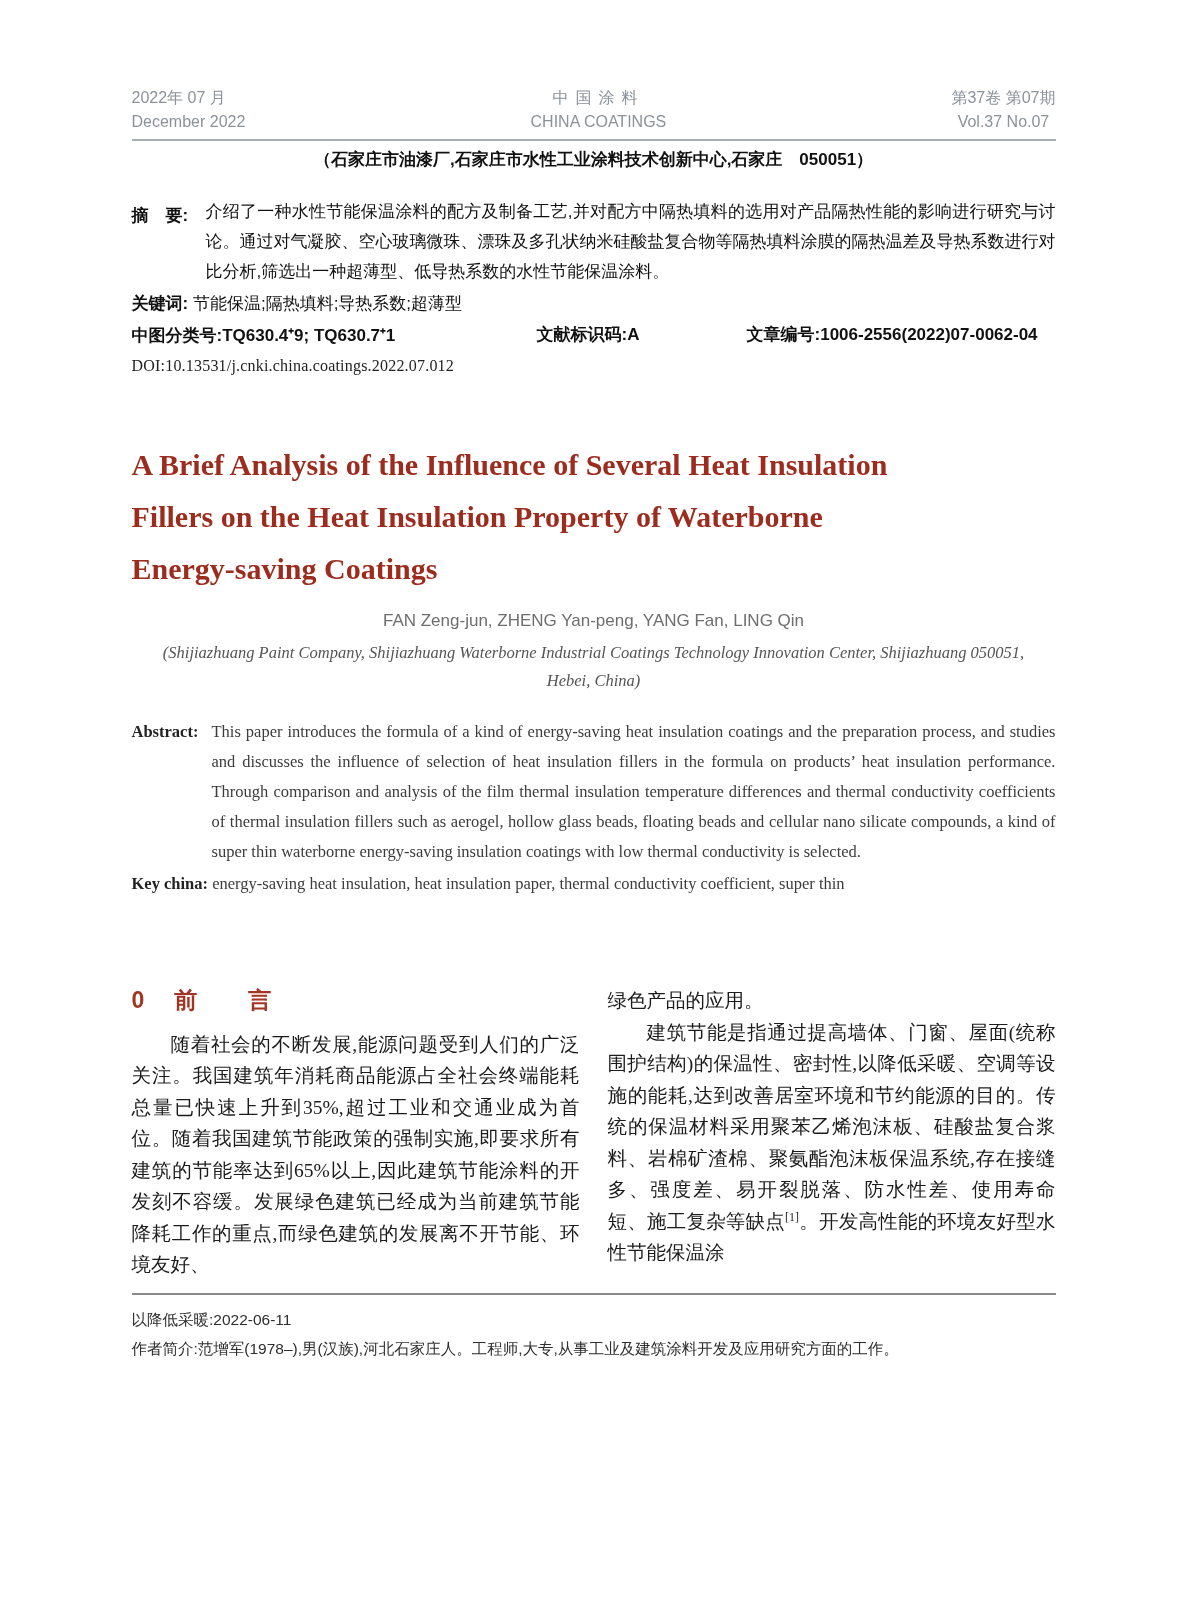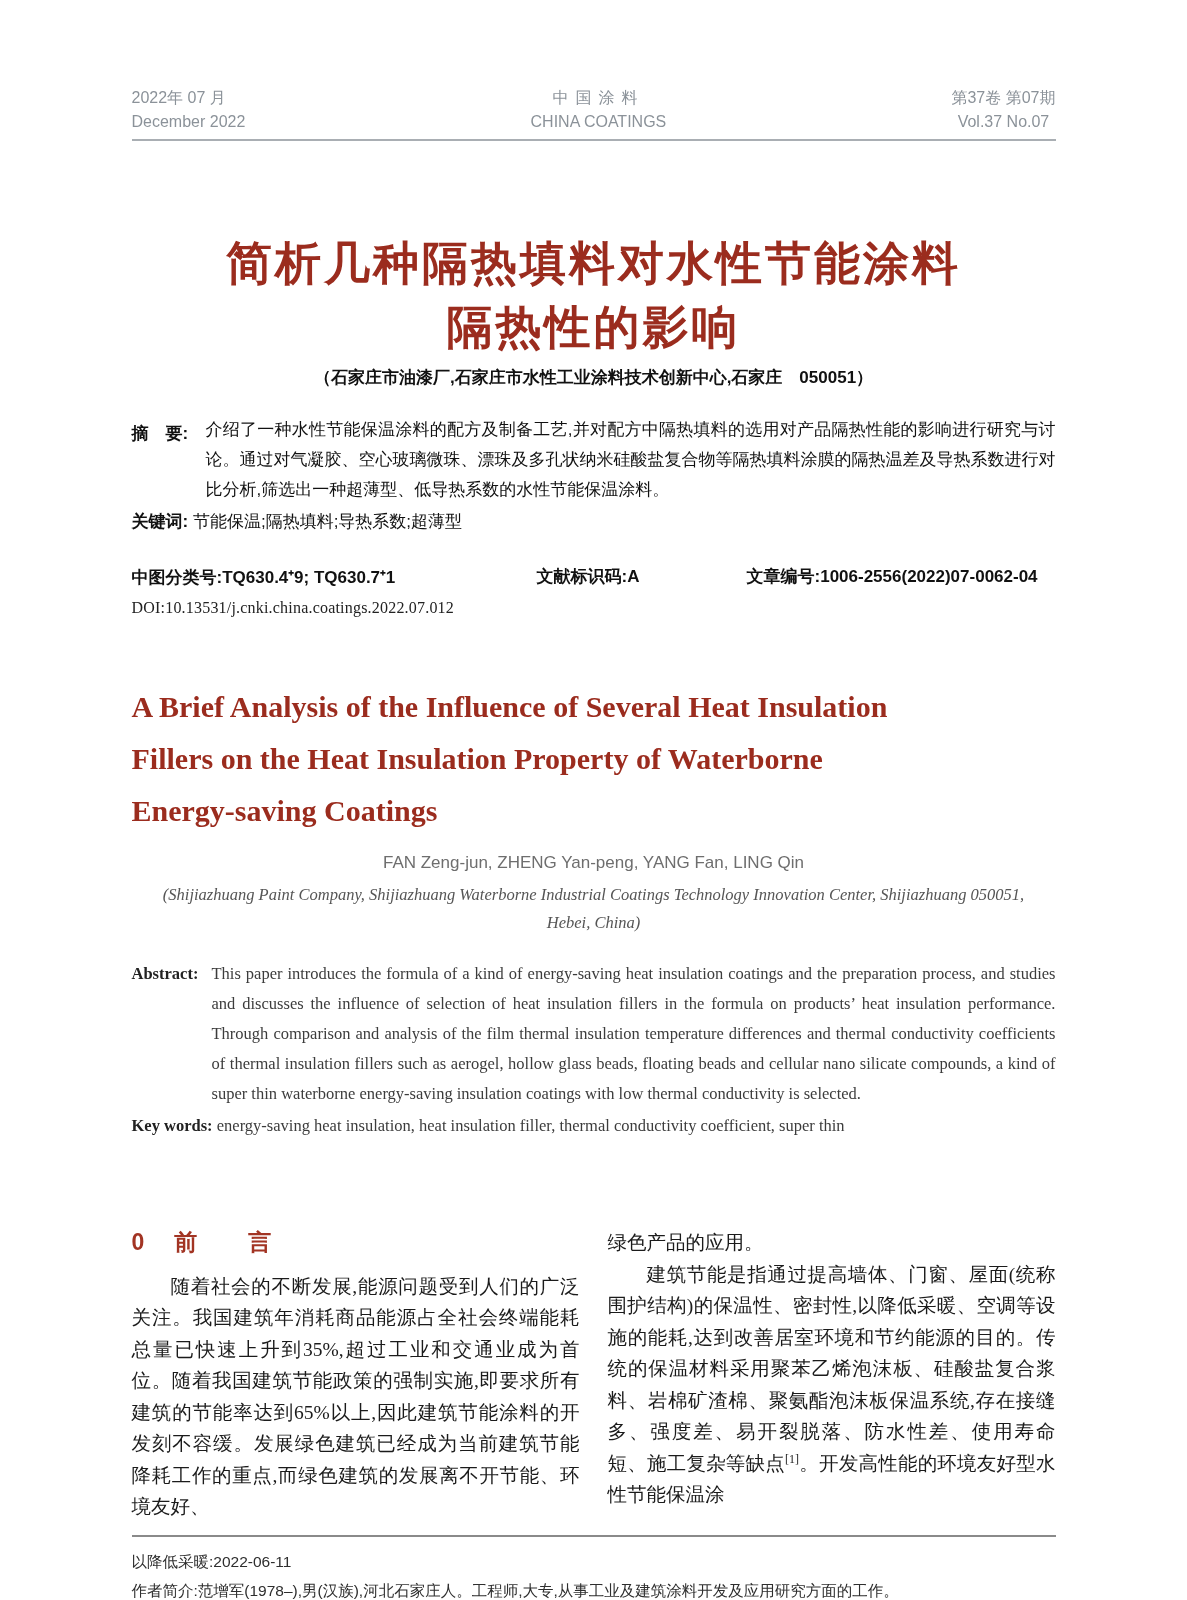--- a/index.html
+++ b/index.html
@@ -36,21 +36,21 @@
   
   .abstract-cn {
     margin-top: 26px; position: relative; padding-left: 74px;
     font-size: 17px; line-height: 30px; text-align: justify; color: #111;
   }
   .abstract-cn .lbl { position: absolute; left: 0; top: 4px; font-weight: bold; }
   .keywords-cn { margin-top: 2px; font-size: 17px; line-height: 30px; color: #111; }
   .keywords-cn .lbl { font-weight: bold; }
 
   .clc-row {
-    margin-top: 28px; display: flex; font-size: 17px; color: #111; font-weight: bold;
+    margin-top: 4px; display: flex; font-size: 17px; color: #111; font-weight: bold;
   }
   .clc-row .item-clc  { flex: 0 0 405px; }
   .clc-row .item-code { flex: 0 0 210px; }
   .clc-row .item-id   { flex: 1; }
   .doi-line {
     margin-top: 10px; font-family: "Liberation Serif", serif;
     font-size: 16px; color: #222; letter-spacing: .2px;
   }
 
   
@@ -113,24 +113,20 @@
     <div class="hcol center">
       <div class="cn">中国涂料</div>
       <div class="en">CHINA COATINGS</div>
     </div>
     <div class="hcol right">
       <div class="cn">第37卷 第07期</div>
       <div class="en">Vol.37  No.07</div>
     </div>
   </div>
 
-  <div class="title-cn">
-    <div>简析几种隔热填料对水性节能涂料</div>
-    <div>隔热性的影响</div>
-  </div>
 
   <div class="affil-cn">（石家庄市油漆厂,石家庄市水性工业涂料技术创新中心,石家庄　050051）</div>
 
   <div class="abstract-cn">
     <span class="lbl">摘　要:</span>
     <span>介绍了一种水性节能保温涂料的配方及制备工艺,并对配方中隔热填料的选用对产品隔热性能的影响进行研究与讨论。通过对气凝胶、空心玻璃微珠、漂珠及多孔状纳米硅酸盐复合物等隔热填料涂膜的隔热温差及导热系数进行对比分析,筛选出一种超薄型、低导热系数的水性节能保温涂料。</span>
   </div>
 
   <div class="keywords-cn">
     <span class="lbl">关键词:</span>
@@ -162,22 +158,22 @@
     <div>(Shijiazhuang Paint Company, Shijiazhuang Waterborne Industrial Coatings Technology Innovation Center, Shijiazhuang 050051,</div>
     <div>Hebei, China)</div>
   </div>
 
   <div class="abstract-en">
     <span class="lbl">Abstract:</span>
     <span>This paper introduces the formula of a kind of energy-saving heat insulation coatings and the preparation process, and studies and discusses the influence of selection of heat insulation fillers in the formula on products’ heat insulation performance. Through comparison and analysis of the film thermal insulation temperature differences and thermal conductivity coefficients of thermal insulation fillers such as aerogel, hollow glass beads, floating beads and cellular nano silicate compounds, a kind of super thin waterborne energy-saving insulation coatings with low thermal conductivity is selected.</span>
   </div>
 
   <div class="keywords-en">
-    <span class="lbl">Key words:</span>
-    <span>energy-saving heat insulation, heat insulation filler, thermal conductivity coefficient, super thin</span>
+    <span class="lbl">Key china:</span>
+    <span>energy-saving heat insulation, heat insulation paper, thermal conductivity coefficient, super thin</span>
   </div>
 
   <div class="body-columns">
     <div class="col">
       <div class="section-heading">
         <span class="num">0</span>
         <span class="ttl">前　言</span>
       </div>
       <p class="indent">随着社会的不断发展,能源问题受到人们的广泛关注。我国建筑年消耗商品能源占全社会终端能耗总量已快速上升到35%,超过工业和交通业成为首位。随着我国建筑节能政策的强制实施,即要求所有建筑的节能率达到65%以上,因此建筑节能涂料的开发刻不容缓。发展绿色建筑已经成为当前建筑节能降耗工作的重点,而绿色建筑的发展离不开节能、环境友好、</p>
     </div>

